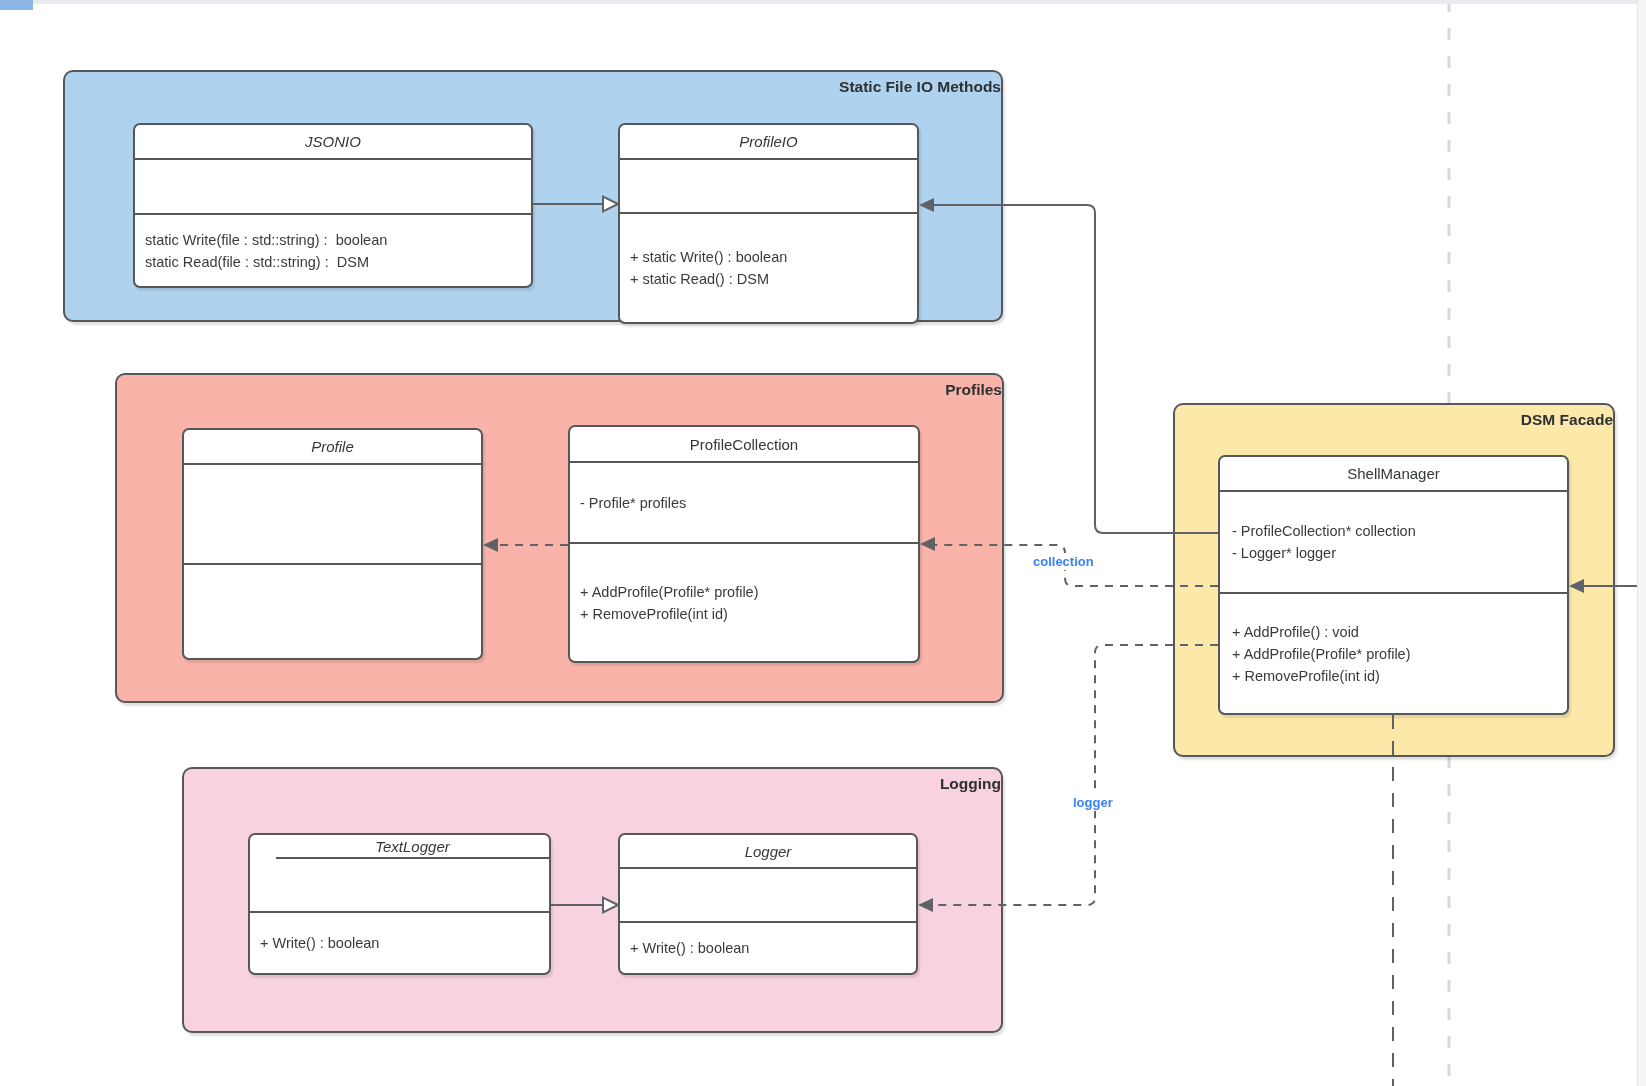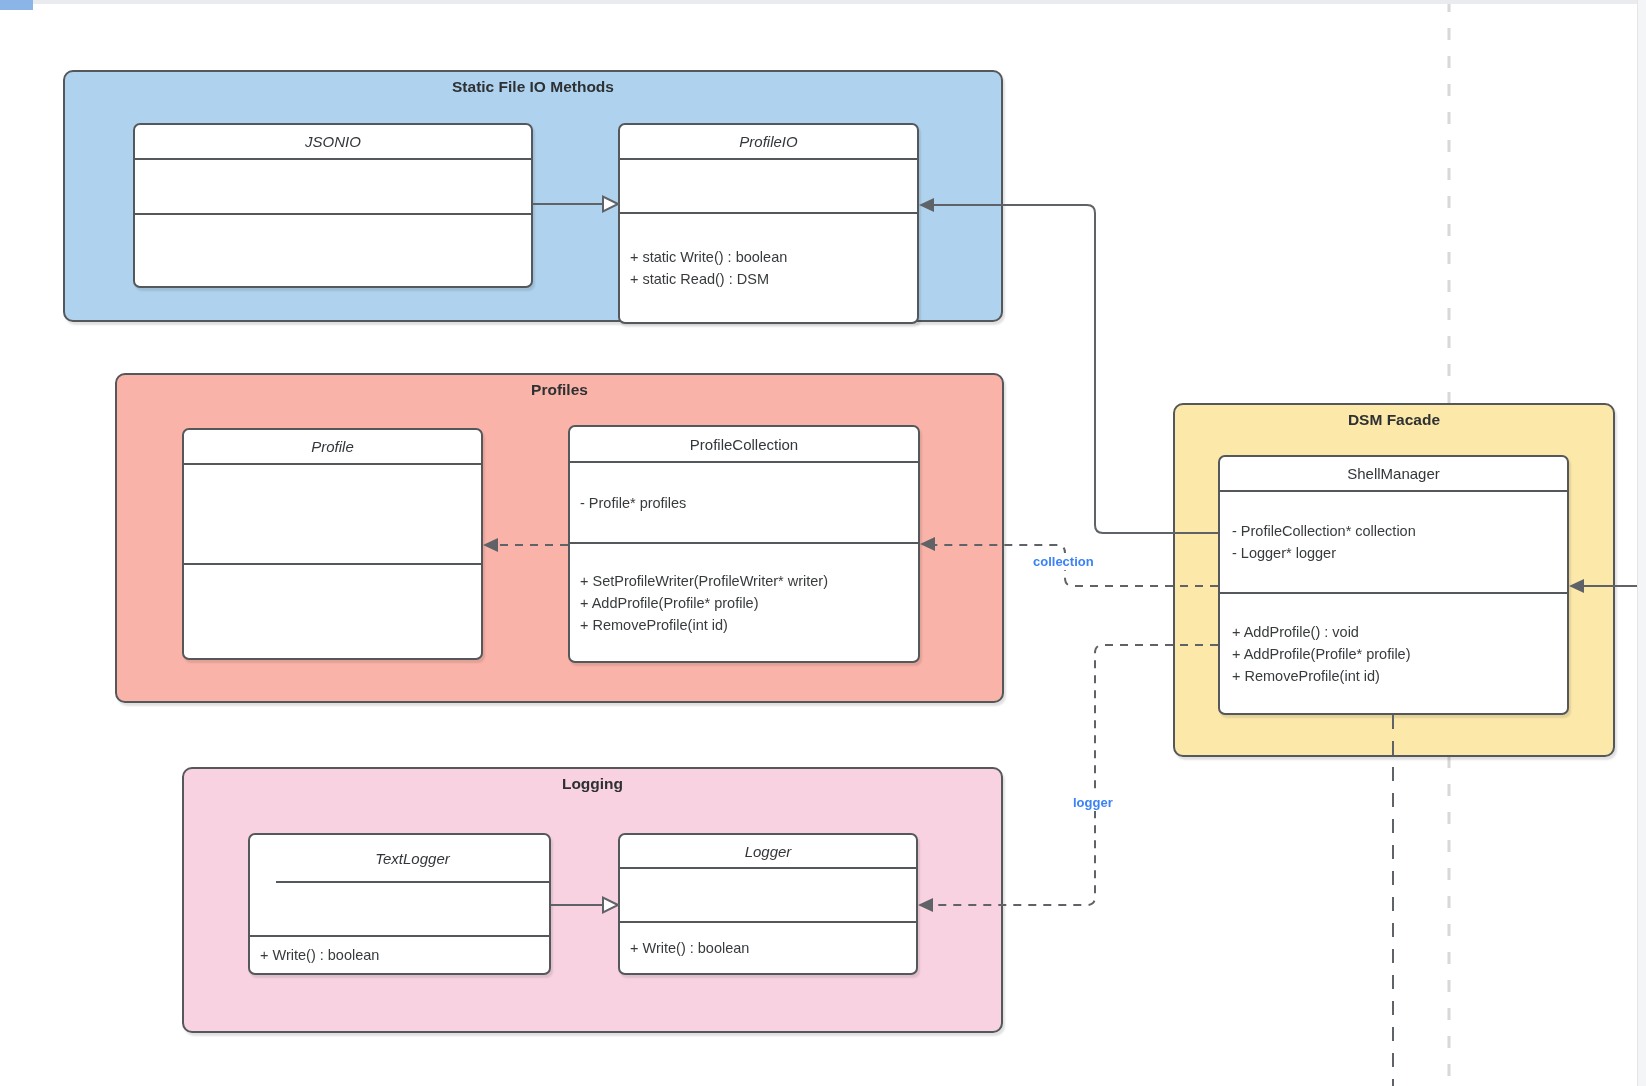--- a/index.html
+++ b/index.html
@@ -7,42 +7,42 @@
           font-family:"Liberation Sans",sans-serif;color:#383b3d;}
   .abs{position:absolute;}
   svg{position:absolute;left:0;top:0;}
   
   #top-strip{left:0;top:0;width:1646px;height:4px;background:#e9ebee;z-index:6;}
   #top-left-chip{left:0;top:0;width:33px;height:10px;background:#8ab5e6;z-index:7;}
   #right-strip{left:1637px;top:0;width:9px;height:1086px;background:#f4f5f7;border-left:1px solid #e3e5e7;z-index:6;}
   
   .container{position:absolute;border:2.5px solid #54585b;border-radius:10px;
              box-shadow:2px 3px 2px rgba(0,0,0,0.12);z-index:1;box-sizing:border-box;}
-  .container .ctitle{text-align:center;font-weight:bold;font-size:15.5px;color:#2e3133;padding-top:6px;}
+  .container .ctitle{text-align:right;font-weight:bold;font-size:15.5px;color:#2e3133;padding-top:6px;}
   #c-fileio{left:63px;top:70px;width:940px;height:252px;}
   #c-profiles{left:115px;top:373px;width:889px;height:330px;}
   #c-logging{left:182px;top:767px;width:821px;height:266px;}
   #c-facade{left:1173px;top:403px;width:442px;height:354px;}
   
   .classbox{position:absolute;background:#fff;border:2px solid #54585b;border-radius:7px;
             box-shadow:2px 3px 2px rgba(0,0,0,0.10);display:flex;flex-direction:column;
             z-index:2;box-sizing:border-box;}
   .classbox .t{display:flex;align-items:center;justify-content:center;font-size:15px;
                border-bottom:2px solid #54585b;color:#33373a;box-sizing:border-box;}
   .classbox .t.it{font-style:italic;}
   .classbox .a{border-bottom:2px solid #54585b;box-sizing:border-box;}
   .classbox .a,.classbox .m{display:flex;flex-direction:column;justify-content:center;}
   .classbox .m{flex:1;}
   .line{font-size:14.5px;line-height:22px;padding-left:10px;white-space:pre;color:#383b3d;}
   #b-jsonio{left:133px;top:123px;width:400px;height:165px;}  #b-jsonio .t{height:35px;} #b-jsonio .a{height:55px;}
   #b-profileio{left:618px;top:123px;width:301px;height:201px;} #b-profileio .t{height:35px;} #b-profileio .a{height:54px;}
   #b-profile{left:182px;top:428px;width:301px;height:232px;} #b-profile .t{height:35px;} #b-profile .a{height:100px;}
   #b-pcol{left:568px;top:425px;width:352px;height:238px;} #b-pcol .t{height:36px;} #b-pcol .a{height:81px;}
   #b-shell{left:1218px;top:455px;width:351px;height:260px;} #b-shell .t{height:35px;} #b-shell .a{height:102px;} #b-shell .line{padding-left:12px;}
-  #b-tlog{left:248px;top:833px;width:303px;height:142px;} #b-tlog .t{height:48px;margin-left:26px;} #b-tlog .a{height:54px;}
+  #b-tlog{left:248px;top:833px;width:303px;height:142px;} #b-tlog .t{height:24px;margin-left:26px;} #b-tlog .a{height:54px;}
   #b-logr{left:618px;top:833px;width:300px;height:142px;} #b-logr .t{height:34px;} #b-logr .a{height:54px;}
   
   .edgelabel{position:absolute;z-index:4;background:#fff;font-weight:bold;font-size:13px;
              color:#3b82f6;padding:1px 3px;}
   #lbl-collection{left:1030px;top:553px;}
   #lbl-logger{left:1070px;top:794px;}
   #bg-svg{z-index:0;}
   #fg-svg{z-index:3;pointer-events:none;}
 </style>
 </head>
@@ -63,20 +63,24 @@
   <div class="container" id="c-logging" style="background: rgb(248, 210, 224);">
     <div class="ctitle">Logging</div>
   </div>
   <div class="container" id="c-facade" style="background: rgb(252, 232, 169);">
     <div class="ctitle">DSM Facade</div>
   </div>
 
   <div class="classbox" id="b-jsonio">
     <div class="t it">JSONIO</div>
     <div class="a"></div>
+    <div class="m">
+      <div class="line">static Write(file : std::string) :  boolean</div>
+      <div class="line">static Read(file : std::string) :  DSM</div>
+    </div>
   </div>
 
   <div class="classbox" id="b-profileio">
     <div class="t it">ProfileIO</div>
     <div class="a"></div>
     <div class="m">
       <div class="line">+ static Write() : boolean</div>
       <div class="line">+ static Read() : DSM</div>
     </div>
   </div>
@@ -86,21 +90,20 @@
     <div class="a"></div>
     <div class="m"></div>
   </div>
 
   <div class="classbox" id="b-pcol">
     <div class="t">ProfileCollection</div>
     <div class="a">
       <div class="line">- Profile* profiles</div>
     </div>
     <div class="m">
-      <div class="line">+ SetProfileWriter(ProfileWriter* writer)</div>
       <div class="line">+ AddProfile(Profile* profile)</div>
       <div class="line">+ RemoveProfile(int id)</div>
     </div>
   </div>
 
   <div class="classbox" id="b-shell">
     <div class="t">ShellManager</div>
     <div class="a">
       <div class="line">- ProfileCollection* collection</div>
       <div class="line">- Logger* logger</div>

